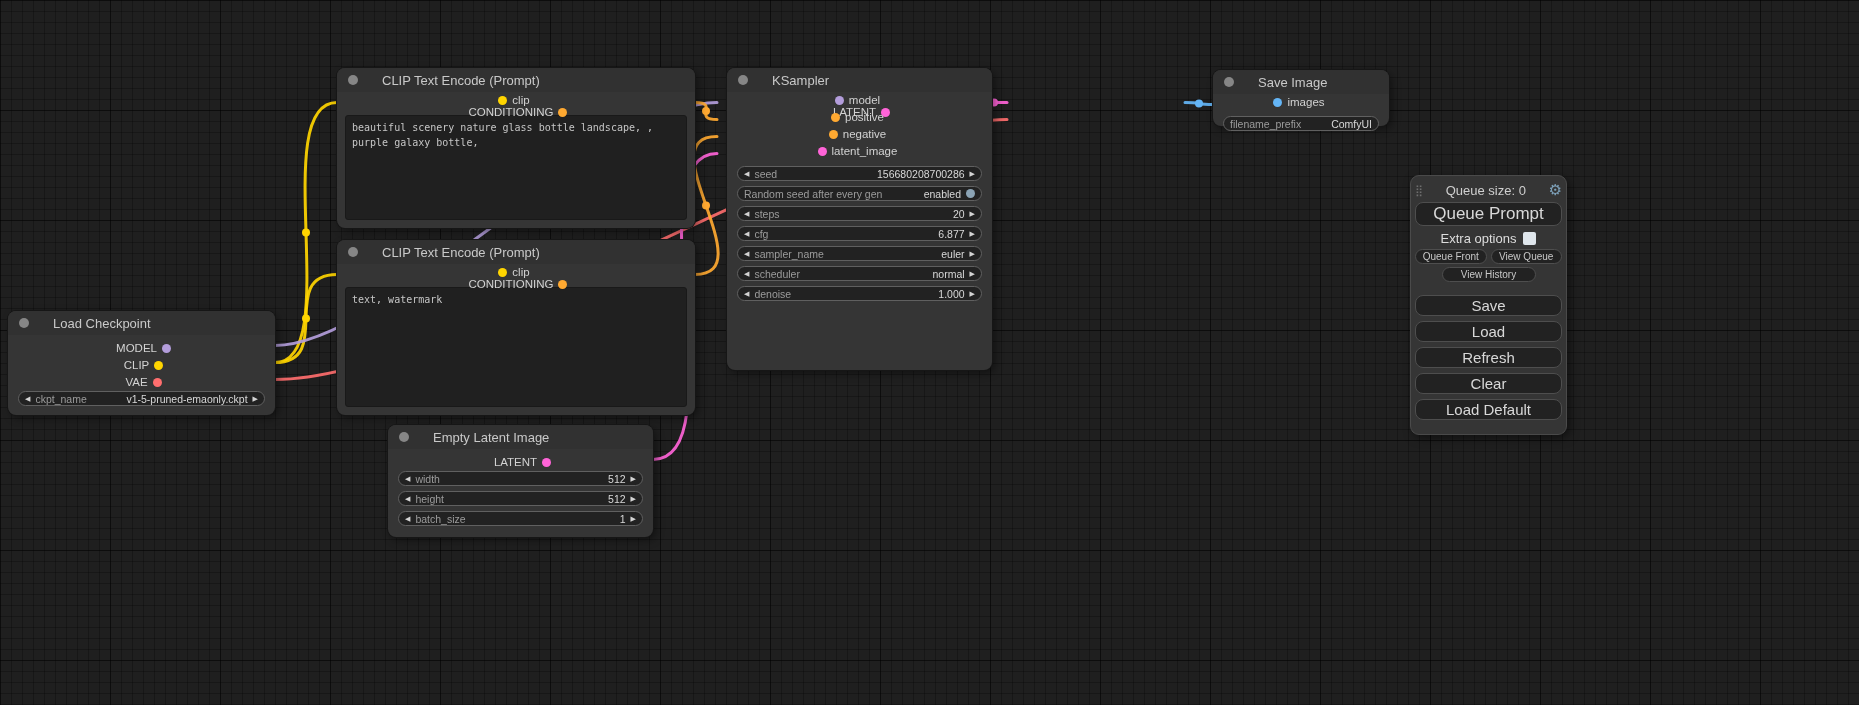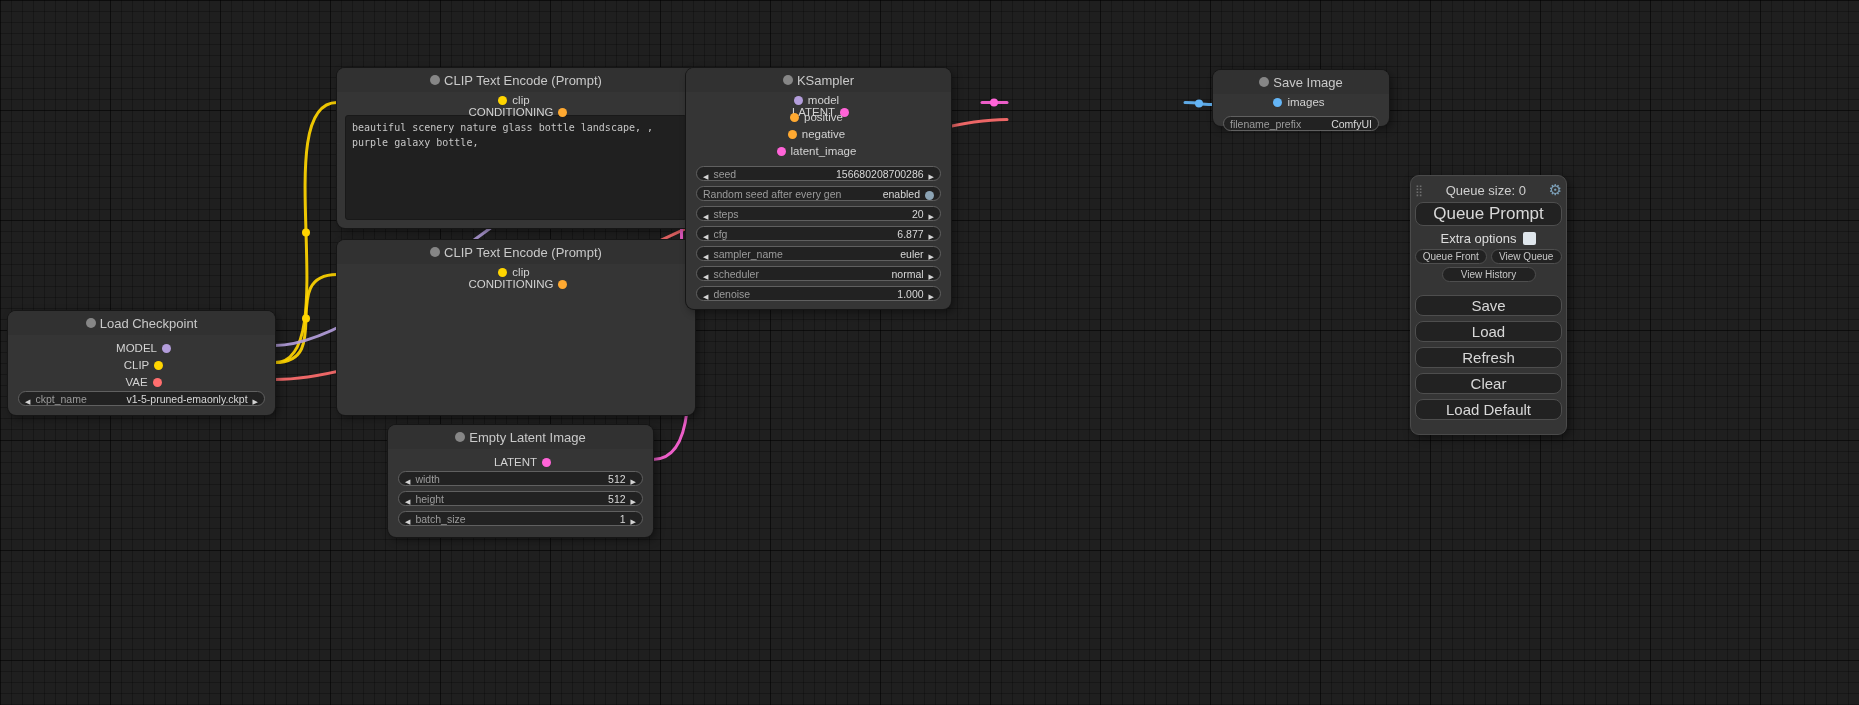--- a/index.html
+++ b/index.html
@@ -11,34 +11,34 @@
       linear-gradient(rgba(0,0,0,.26) 1px, transparent 1px),
       linear-gradient(90deg, rgba(0,0,0,.26) 1px, transparent 1px),
       linear-gradient(rgba(0,0,0,.45) 1px, transparent 1px),
       linear-gradient(90deg, rgba(0,0,0,.45) 1px, transparent 1px);
     background-size:11px 11px,11px 11px,110px 110px,110px 110px;
     font-family:"Liberation Sans",sans-serif;}
   .links{position:absolute;left:0;top:0;z-index:1;}
   .links path{fill:none;stroke-width:3;stroke-linecap:round;opacity:.92;}
   .node{position:absolute;z-index:2;background:#353535;border-radius:8px;
     box-shadow:0 0 0 1px #161616, 3px 3px 9px rgba(0,0,0,.45);color:#ccc;}
-  .node-title{height:24px;display:flex;align-items:center;gap:4px;padding:0 11px;
-    background:#313131;border-radius:8px 8px 0 0;font-size:13px;color:#c9c9c9;cursor:move;justify-content:center;}
+  .node-title{height:24px;display:flex;align-items:center;gap:24px;padding:0 11px;
+    background:#313131;border-radius:8px 8px 0 0;font-size:13px;color:#c9c9c9;cursor:move;}
   .collapse-dot{width:10px;height:10px;border-radius:50%;background:#868686;flex:none;}
   .title-text{white-space:nowrap;}
   .node-body{padding-top:2px;}
   .port-row{display:flex;align-items:center;justify-content:space-between;height:17px;
     font-size:11.5px;color:#d2d2d2;flex-direction:column;}
   .port-row.out-only{justify-content:flex-end;}
   .pgroup{display:flex;align-items:center;gap:5px;}
   .pgroup.in{margin-left:-4px;}
   .pgroup.out{margin-right:-4px;}
   .dot{width:9px;height:9px;border-radius:50%;flex:none;background:#888;cursor:crosshair;}
   .widget{height:15px;background:#222;border:1px solid #606060;border-radius:8px;
-    margin:0 10px 5px;display:flex;align-items:flex-end;gap:5px;padding:0 6px;
+    margin:0 10px 5px;display:flex;align-items:center;gap:5px;padding:0 6px;
     font-size:10.5px;cursor:pointer;}
   .widget.mt{margin-top:3px;}
   .widget .w-name{color:#9c9c9c;white-space:nowrap;}
   .widget .w-value{margin-left:auto;color:#d8d8d8;white-space:nowrap;}
   .warrow{color:#d4d4d4;font-size:7px;line-height:1;flex:none;}
   .warrow.left::before{content:"◀";}
   .warrow.right::before{content:"▶";}
   .toggle-dot{width:9px;height:9px;border-radius:50%;flex:none;background:#8ba3b4;}
   .prompt-text{display:block;width:calc(100% - 16px);margin:4px 8px 0;background:#202020;
     border:1px solid #191919;border-radius:3px;color:#c6c6c6;
@@ -156,20 +156,21 @@
       <div class="port-row">
         <div class="pgroup in">
           <span class="dot" style="background: rgb(255, 213, 0);"></span>
           <span class="port-label">clip</span>
         </div>
         <div class="pgroup out">
           <span class="port-label">CONDITIONING</span>
           <span class="dot" style="background: rgb(255, 169, 49);"></span>
         </div>
       </div>
+      <textarea class="prompt-text" style="height: 120px;" spellcheck="false">text, watermark</textarea>
     </div>
   </div>
 
   <div class="node" style="left:388px;top:425px;width:265px;height:112px">
     <div class="node-title">
       <span class="collapse-dot"></span>
       <span class="title-text">Empty Latent Image</span>
     </div>
     <div class="node-body">
       <div class="port-row out-only">
@@ -192,21 +193,21 @@
       </div>
       <div class="widget">
         <span class="warrow left"></span>
         <span class="w-name">batch_size</span>
         <span class="w-value">1</span>
         <span class="warrow right"></span>
       </div>
     </div>
   </div>
 
-  <div class="node" style="left:686px;top:68px;width:265px;height:241px">
+  <div class="node" style="left:727px;top:68px;width:265px;height:302px">
     <div class="node-title">
       <span class="collapse-dot"></span>
       <span class="title-text">KSampler</span>
     </div>
     <div class="node-body">
       <div class="port-row">
         <div class="pgroup in">
           <span class="dot" style="background: rgb(179, 157, 219);"></span>
           <span class="port-label">model</span>
         </div>

